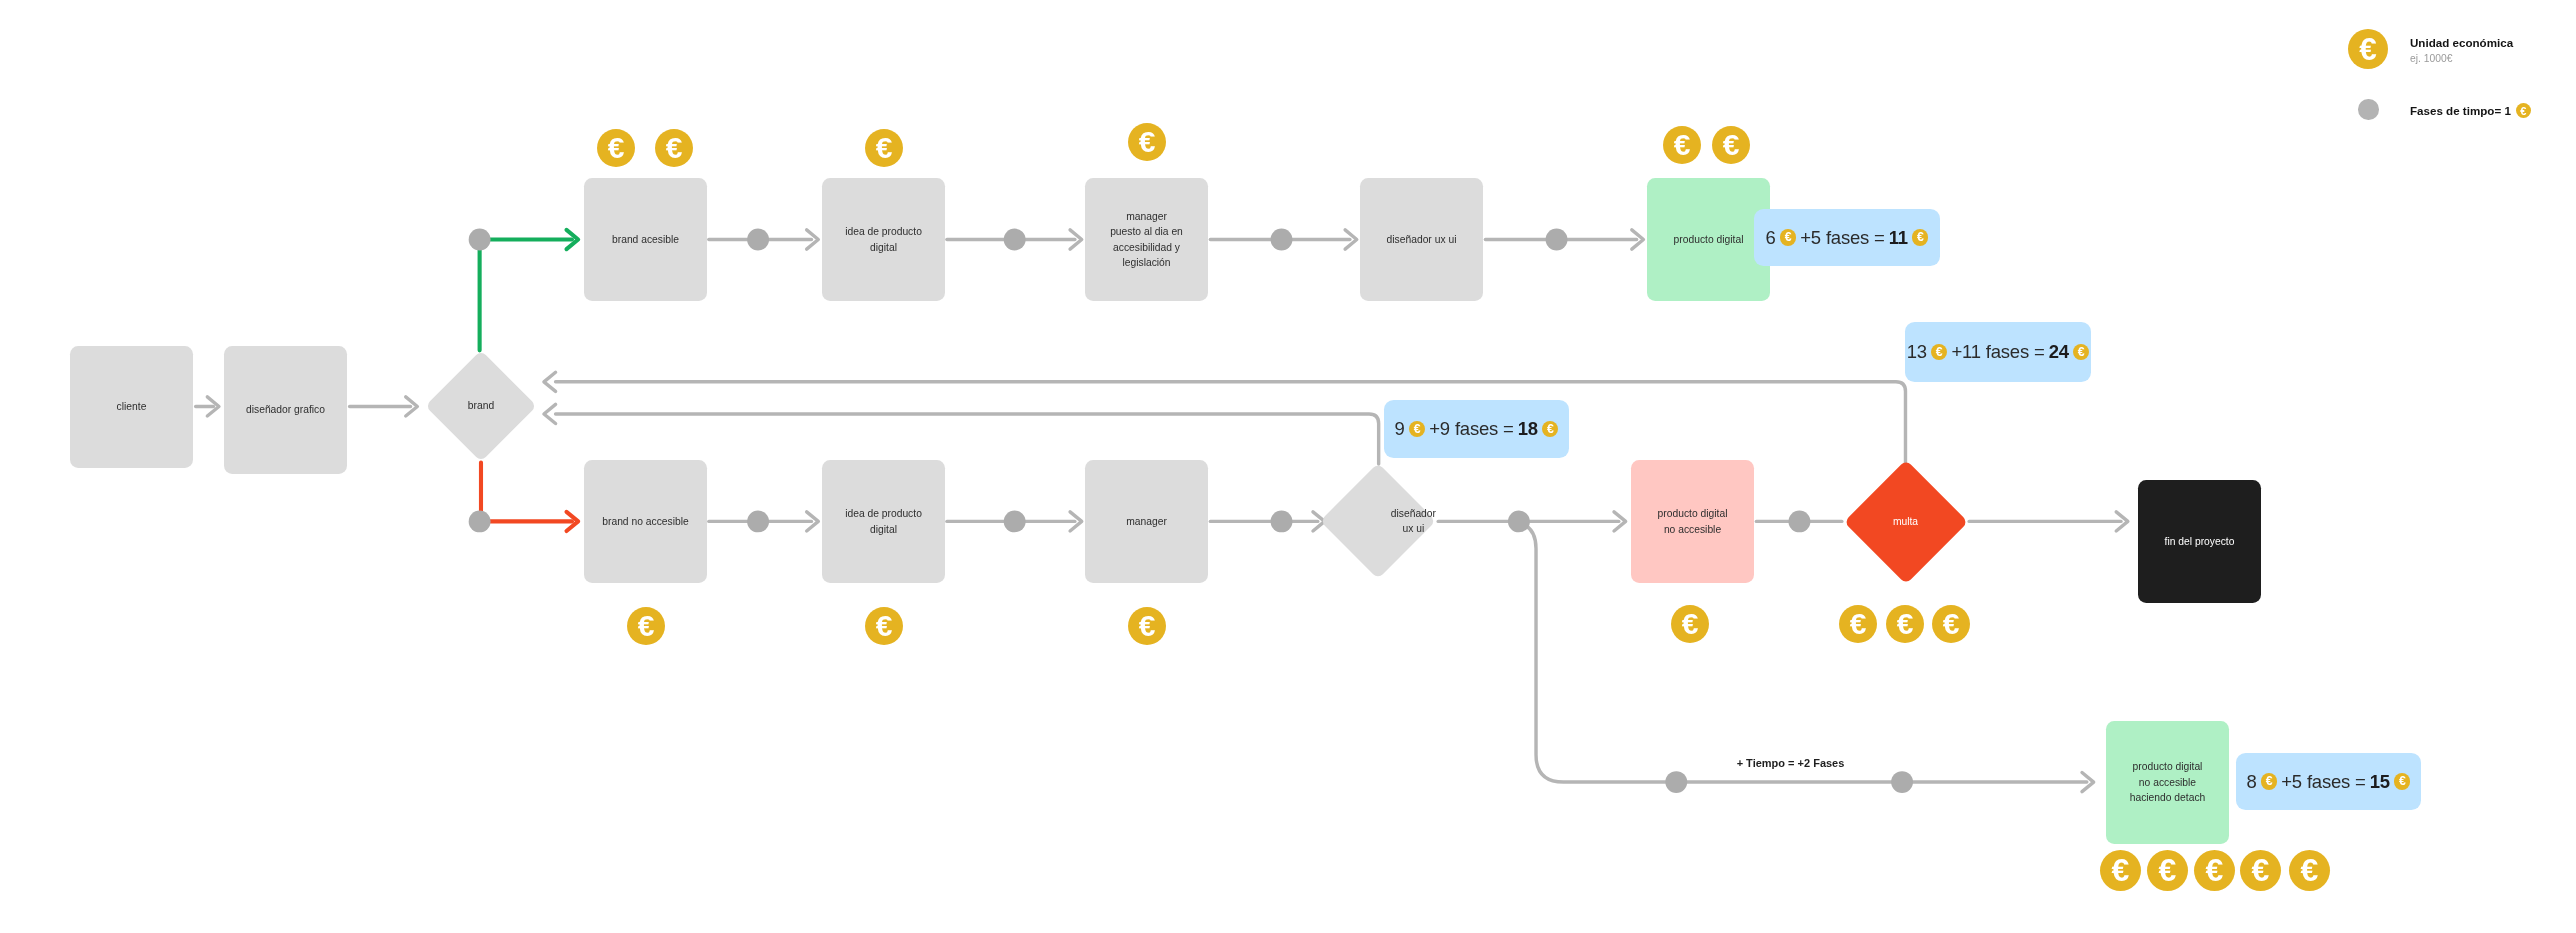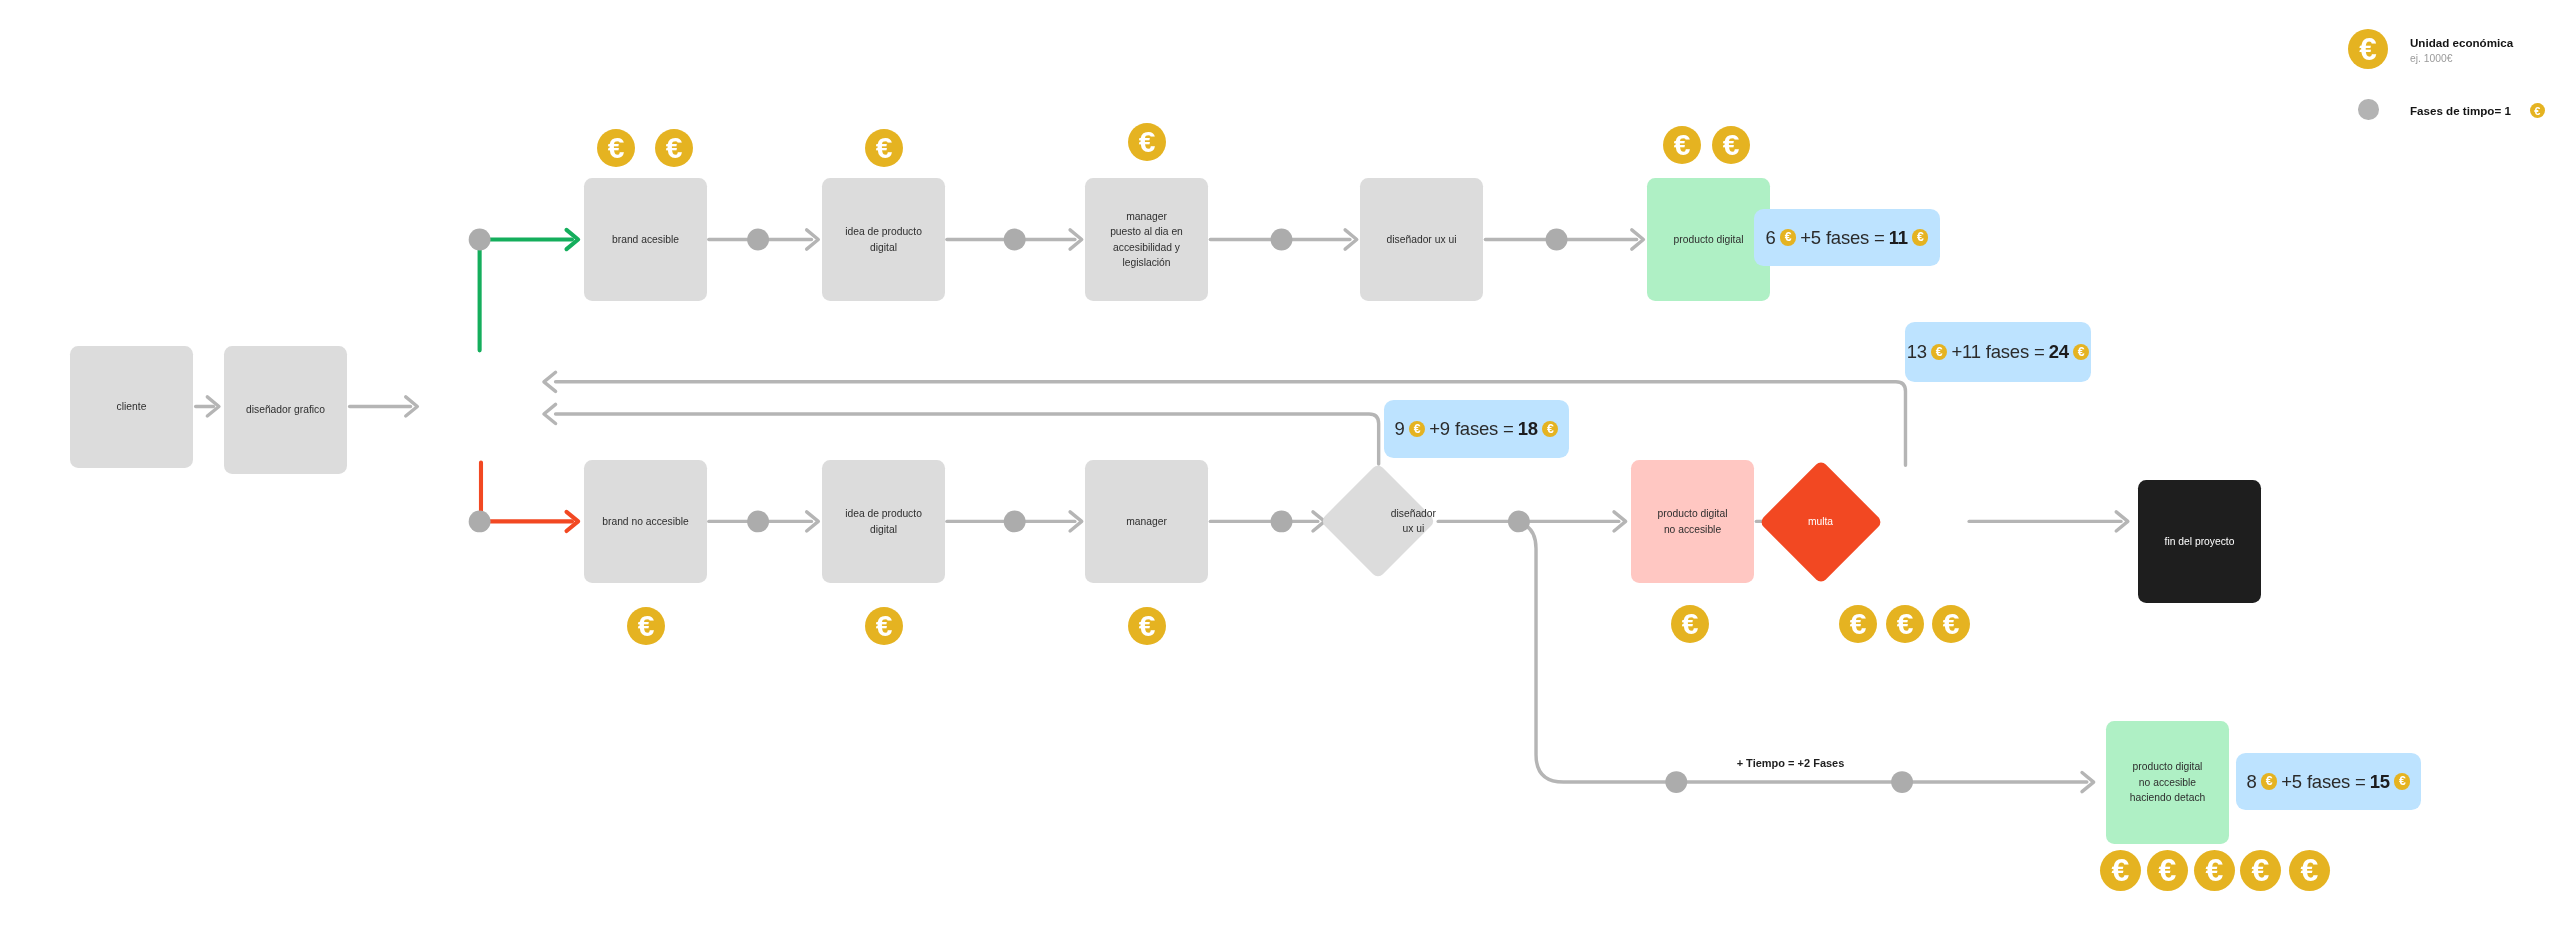--- a/index.html
+++ b/index.html
@@ -31,21 +31,21 @@
 
   .blue-label{position:absolute;background:#bde3ff;border-radius:9.6px;
         display:flex;align-items:center;justify-content:center;gap:4.1px;
         color:#2b2b2b;font-size:18.5px;letter-spacing:-0.2px;}
   .blue-label b{font-weight:700;color:#1c1c1e;}
 
   .note{position:absolute;color:#1f1f1f;font-size:11px;font-weight:600;text-align:center;}
 
   .legend-title{position:absolute;color:#141414;font-size:11.6px;font-weight:600;}
   .legend-sub{position:absolute;color:#9a9a9a;font-size:10.3px;}
-  .legend-row{position:absolute;display:flex;align-items:center;gap:19px;color:#141414;font-size:11.6px;font-weight:600;}
+  .legend-row{position:absolute;display:flex;align-items:center;gap:5px;color:#141414;font-size:11.6px;font-weight:600;}
   .legend-dot{position:absolute;width:20.5px;height:20.5px;border-radius:50%;background:#b3b3b3;}
 </style>
 </head>
 <body>
 
 <div id="canvas">
 
   <svg id="wires" viewBox="0 0 3765 1365">
     <g stroke="#b5b5b5" stroke-width="5" fill="none" stroke-linecap="round" stroke-linejoin="round">
 
@@ -109,20 +109,24 @@
     </g>
   </svg>
 
   <div class="box" style="left:70px;top:346px;height:122px;">
     <span>cliente</span>
   </div>
   <div class="box" style="left:224px;top:346px;height:128px;">
     <span>diseñador grafico</span>
   </div>
 
+  <div class="diamond" style="left:425px;top:350px;width:112px;height:112px;">
+    <span class="shape" style="width:79px;height:79px;"></span>
+    <span class="dtext">brand</span>
+  </div>
 
   <div class="box" style="left:584px;top:178px;">
     <span>brand acesible</span>
   </div>
   <div class="box" style="left:822px;top:178px;">
     <span>idea de producto
 digital</span>
   </div>
   <div class="box" style="left:1085px;top:178px;">
     <span>manager
@@ -149,21 +153,21 @@
   </div>
   <div class="diamond" style="left:1320px;top:463px;width:116px;height:116px;justify-content:flex-end;">
     <span class="shape" style="width:82px;height:82px;"></span>
     <span class="dtext">diseñador
 ux ui</span>
   </div>
   <div class="box pink" style="left:1631px;top:460px;">
     <span>producto digital
 no accesible</span>
   </div>
-  <div class="diamond red" style="left:1758px;top:459px;width:125px;height:125px;">
+  <div class="diamond red" style="left:1843px;top:459px;width:125px;height:125px;">
     <span class="shape" style="width:88px;height:88px;"></span>
     <span class="dtext">multa</span>
   </div>
   <div class="box dark" style="left:2138px;top:460px;">
     <span>fin del proyecto</span>
   </div>
 
   <div class="box mint" style="left:2106px;top:721px;">
     <span>producto digital
 no accesible

